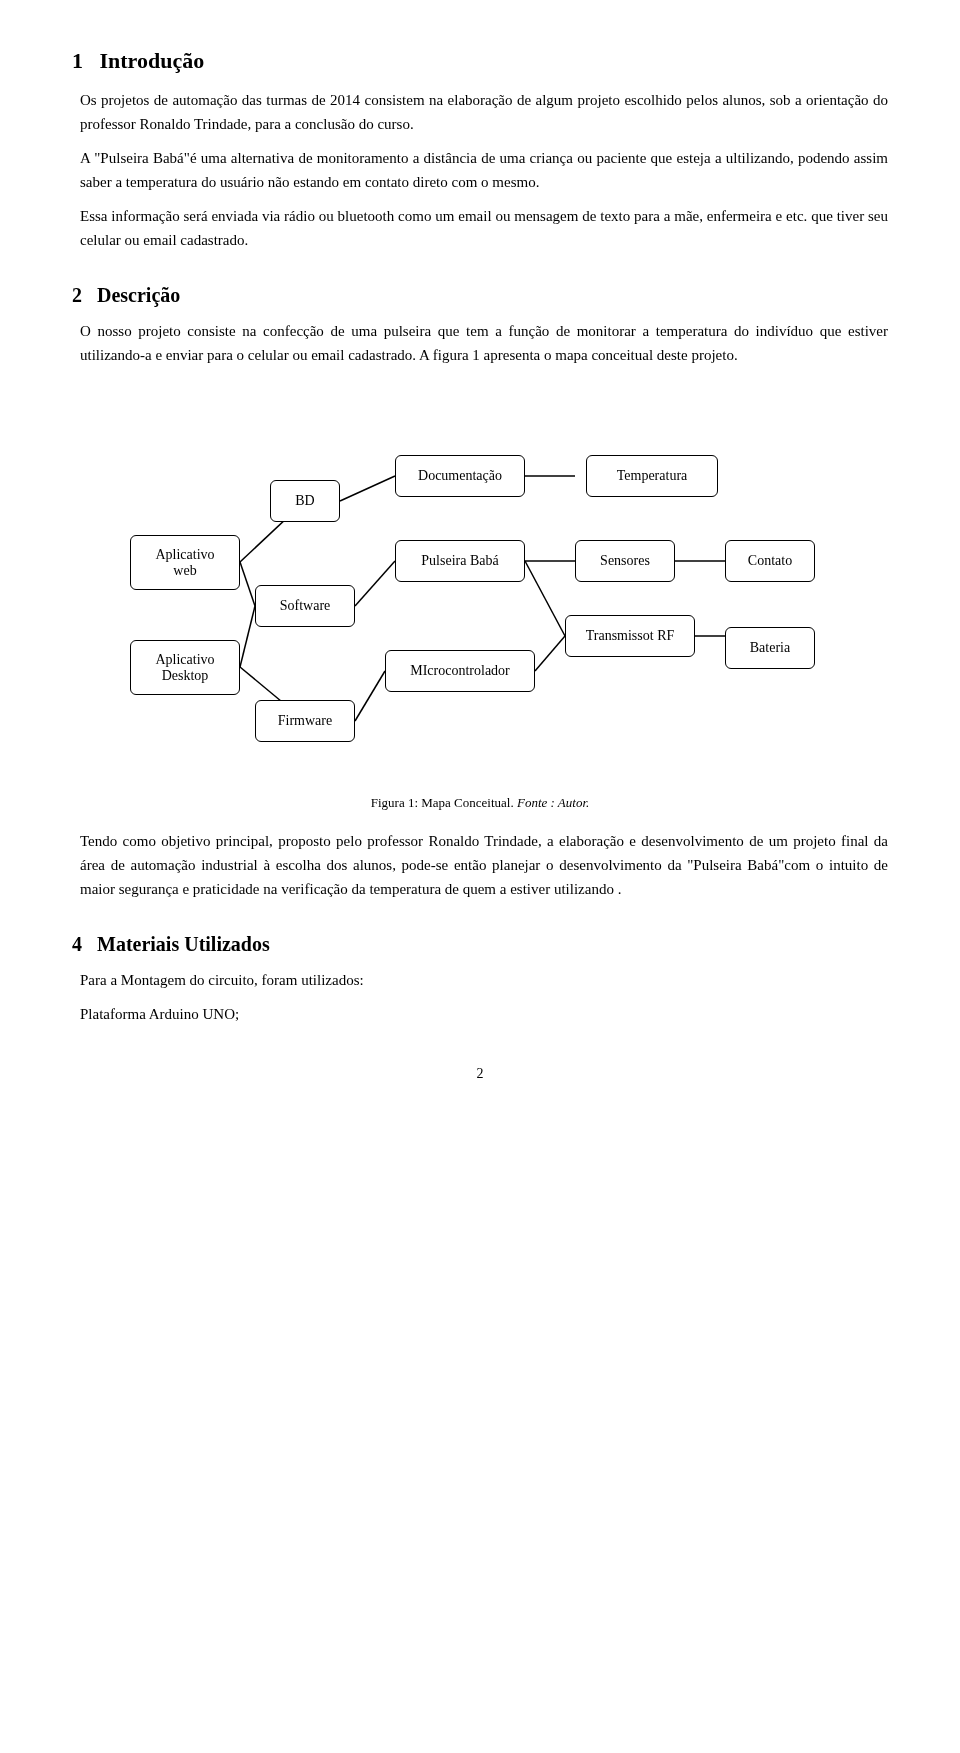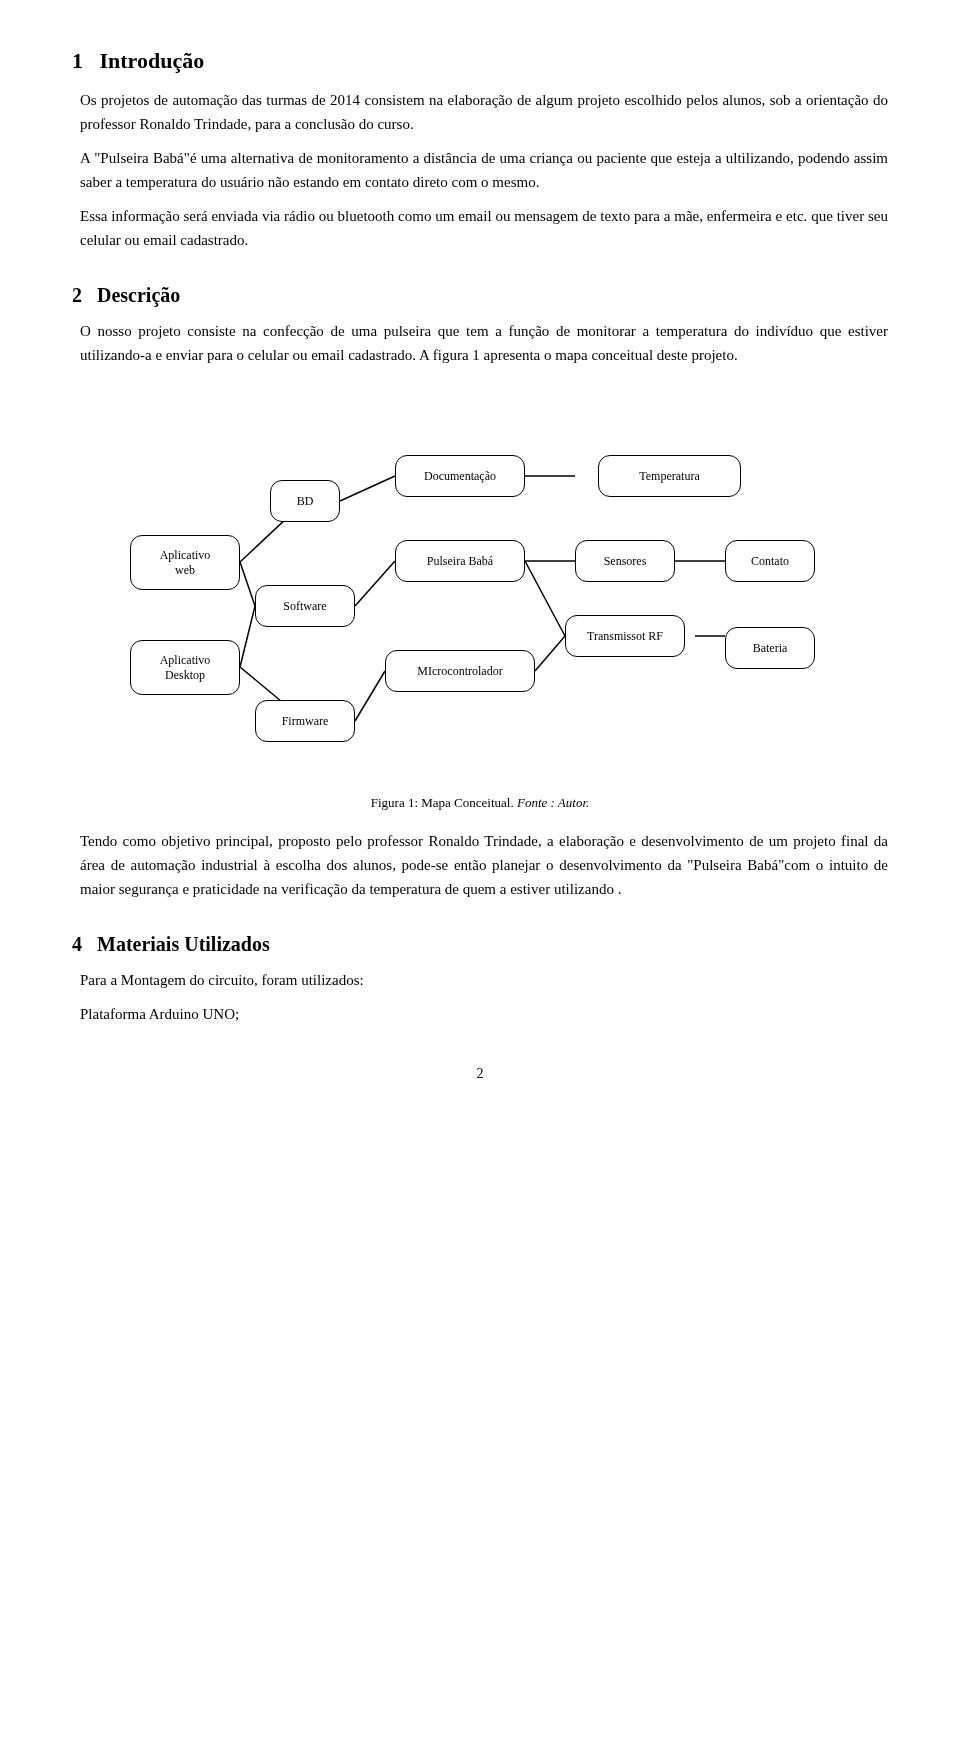--- a/index.html
+++ b/index.html
@@ -49,26 +49,26 @@
       margin-top: 47px;
     }
     .diagram {
       position: relative;
       width: 700px;
       height: 390px;
     }
     .node {
       position: absolute;
       border: 1.5px solid #000;
-      border-radius: 12px;
+      border-radius: 6px;
       display: flex;
       align-items: center;
       justify-content: center;
       text-align: center;
-      font-size: 12px;
+      font-size: 14px;
       font-family: 'Computer Modern', 'Latin Modern', Georgia, 'Times New Roman', serif;
       background: #fff;
       padding: 4px 8px;
       z-index: 2;
     }
     svg.diagram-lines {
       position: absolute;
       top: 0; left: 0;
       width: 100%;
       height: 100%;
@@ -139,23 +139,23 @@
       </svg>
 
       <div class="node" style="left:0px; top:140px; width:110px; height:55px;">Aplicativo<br>web</div>
       <div class="node" style="left:0px; top:245px; width:110px; height:55px;">Aplicativo<br>Desktop</div>
       <div class="node" style="left:140px; top:85px; width:70px; height:42px;">BD</div>
       <div class="node" style="left:125px; top:190px; width:100px; height:42px;">Software</div>
       <div class="node" style="left:125px; top:305px; width:100px; height:42px;">Firmware</div>
       <div class="node" style="left:265px; top:60px; width:130px; height:42px;">Documentação</div>
       <div class="node" style="left:265px; top:145px; width:130px; height:42px;">Pulseira Babá</div>
       <div class="node" style="left:255px; top:255px; width:150px; height:42px;">MIcrocontrolador</div>
-      <div class="node" style="left:468px; top:60px; width:143px; height:42px;">Temperatura</div>
+      <div class="node" style="left:456px; top:60px; width:132px; height:42px;">Temperatura</div>
       <div class="node" style="left:445px; top:145px; width:100px; height:42px;">Sensores</div>
-      <div class="node" style="left:435px; top:220px; width:120px; height:42px;">Transmissot RF</div>
+      <div class="node" style="left:435px; top:220px; width:130px; height:42px;">Transmissot RF</div>
       <div class="node" style="left:595px; top:145px; width:90px; height:42px;">Contato</div>
       <div class="node" style="left:595px; top:232px; width:90px; height:42px;">Bateria</div>
     </div>
 
     <div class="figure-caption">
       <span>Figura 1: Mapa Conceitual.</span>
       <em>Fonte : Autor.</em>
     </div>
   </div>
 </div>

